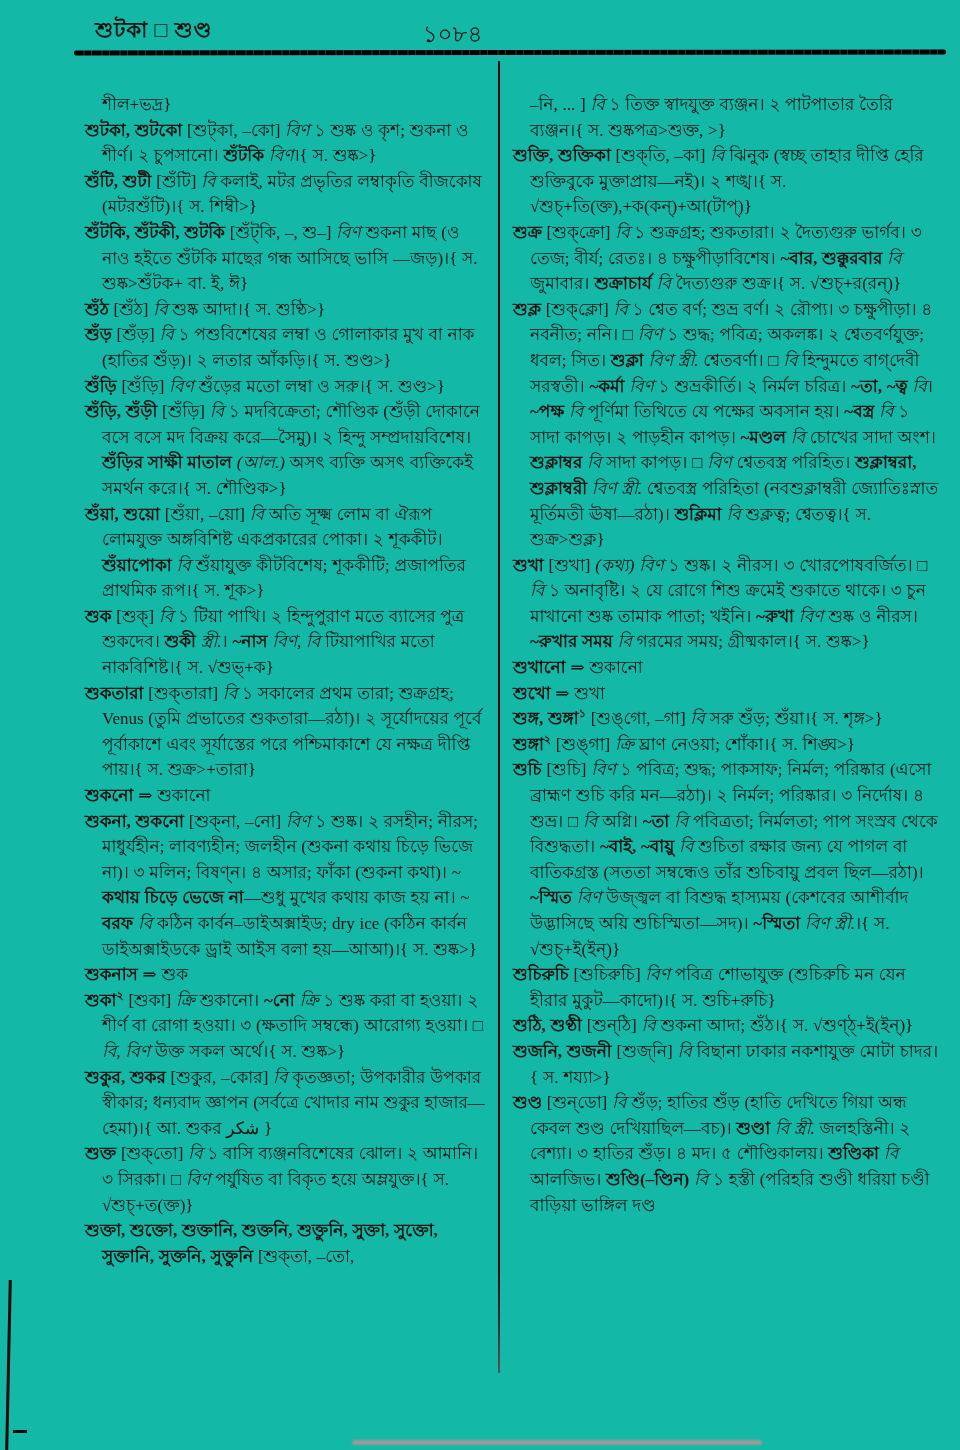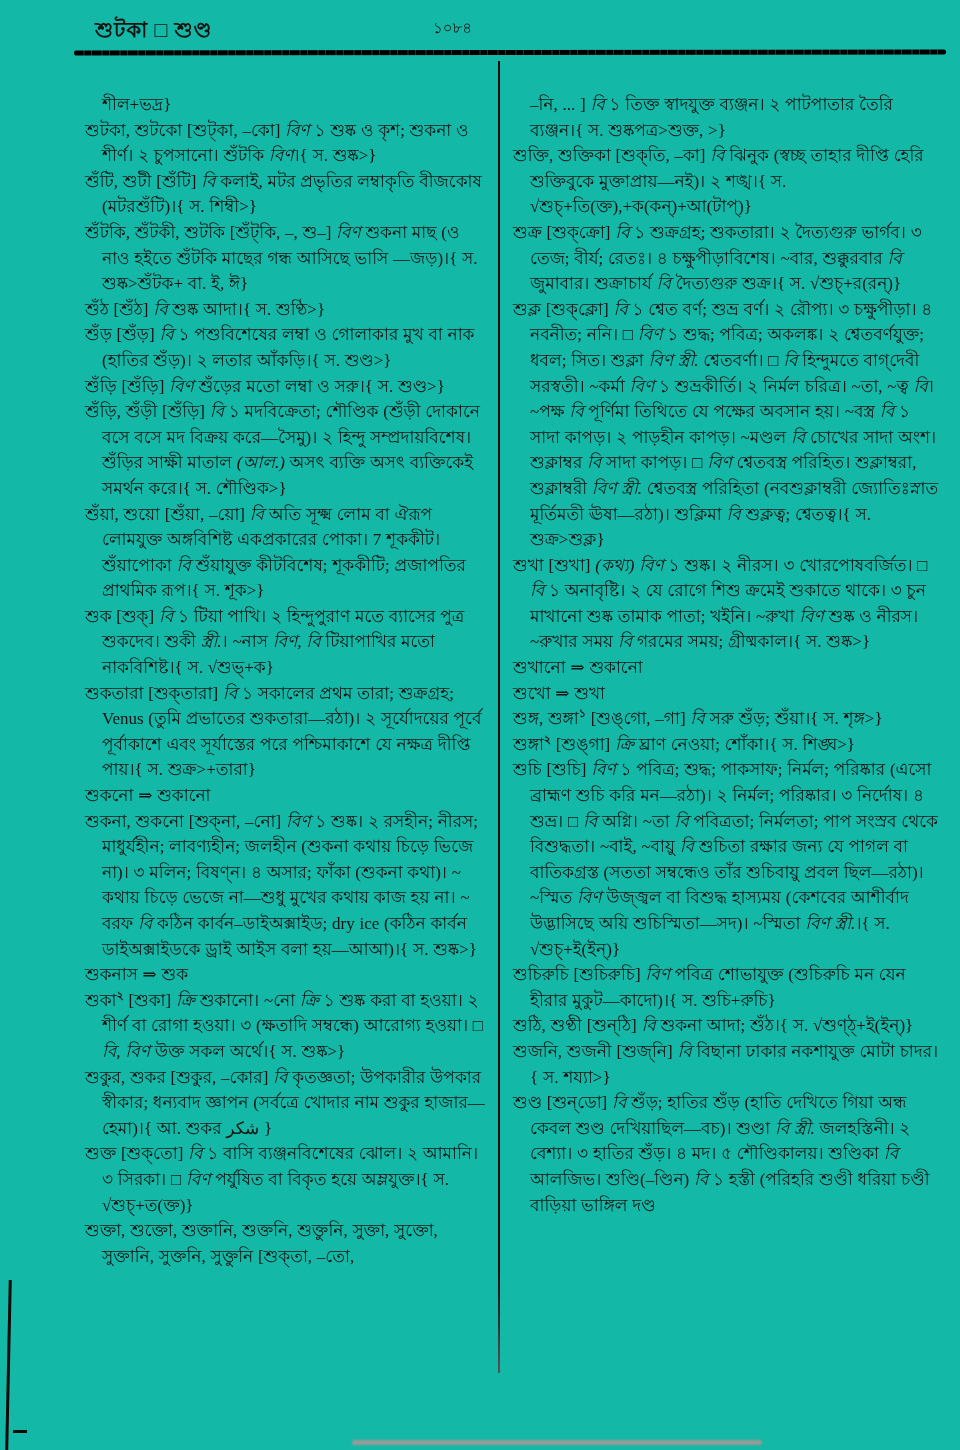--- a/index.html
+++ b/index.html
@@ -14,21 +14,21 @@
   }
   .header{
     position:absolute;top:12px;left:95px;right:20px;height:36px;
   }
   .guide{
     position:absolute;left:0;top:2px;
     font-weight:bold;font-size:21px;letter-spacing:1px;
   }
   .pageno{
     position:absolute;left:0;right:130px;top:4px;text-align:center;
-    font-size:15px;
+    font-size:23px;
   }
   .rule{
     position:absolute;top:50px;left:74px;width:872px;height:5px;
     background:repeating-linear-gradient(90deg,#000 0 9px,#1c1c1c 9px 11px,#000 11px 17px,#2e2e2e 17px 18px);
     border-radius:2px;
     transform:rotate(-0.08deg);
   }
   .columns{
     position:absolute;top:61px;left:85px;width:856px;
     display:flex;gap:22px;margin-top:31px;
@@ -39,21 +39,21 @@
     word-spacing:0.5px;
   }
   .col.left{width:406px;}
   .col.right{width:428px;}
   .divider{
     position:absolute;top:61px;left:498px;width:2px;height:1312px;
     background:linear-gradient(#0a0a0a 0 92%,#555 100%);
   }
   .entry{padding-left:17px;text-indent:-17px;}
   .cont{padding-left:17px;text-indent:0;}
-  .b{font-weight:normal;}
+  .b{font-weight:bold;}
   .i{font-style:italic;}
   .sup{vertical-align:super;font-size:11px;font-weight:bold;line-height:0;}
   .artifact-left{
     position:absolute;left:7px;top:1280px;width:3px;height:170px;
     background:#0b0b0b;transform:rotate(1.2deg);
   }
   .artifact-left2{
     position:absolute;left:13px;top:1430px;width:14px;height:3px;background:#0b0b0b;
   }
   .artifact-bottom{
@@ -76,21 +76,21 @@
   <div class="columns">
     <div class="col left" id="col-left">
         <div class="cont"><span>শীল+ভদ্র}</span></div>
         <div class="entry"><span class="b">শুটকা, শুটকো </span><span>[শুট্‌কা, –কো] </span><span class="i">বিণ </span><span>১ শুষ্ক ও কৃশ; শুকনা ও শীর্ণ। ২ চুপসানো। </span><span class="b">শুঁটকি </span><span class="i">বিণ</span><span>।{ স. শুষ্ক&gt;}</span></div>
         <div class="entry"><span class="b">শুঁটি, শুটী </span><span>[শুঁটি] </span><span class="i">বি </span><span>কলাই, মটর প্রভৃতির লম্বাকৃতি বীজকোষ (মটরশুঁটি)।{ স. শিম্বী&gt;}</span></div>
         <div class="entry"><span class="b">শুঁটকি, শুঁটকী, শুটকি </span><span>[শুঁট্‌কি, –, শু–] </span><span class="i">বিণ </span><span>শুকনা মাছ (ও নাও হইতে শুঁটকি মাছের গন্ধ আসিছে ভাসি —জড়)।{ স. শুষ্ক&gt;শুঁটক+ বা. ই, ঈ}</span></div>
         <div class="entry"><span class="b">শুঁঠ </span><span>[শুঁঠ] </span><span class="i">বি </span><span>শুষ্ক আদা।{ স. শুণ্ঠি&gt;}</span></div>
         <div class="entry"><span class="b">শুঁড় </span><span>[শুঁড়] </span><span class="i">বি </span><span>১ পশুবিশেষের লম্বা ও গোলাকার মুখ বা নাক (হাতির শুঁড়)। ২ লতার আঁকড়ি।{ স. শুণ্ড&gt;}</span></div>
         <div class="entry"><span class="b">শুঁড়ি </span><span>[শুঁড়ি] </span><span class="i">বিণ </span><span>শুঁড়ের মতো লম্বা ও সরু।{ স. শুণ্ড&gt;}</span></div>
         <div class="entry"><span class="b">শুঁড়ি, শুঁড়ী </span><span>[শুঁড়ি] </span><span class="i">বি </span><span>১ মদবিক্রেতা; শৌণ্ডিক (শুঁড়ী দোকানে বসে বসে মদ বিক্রয় করে—সৈমু)। ২ হিন্দু সম্প্রদায়বিশেষ। </span><span class="b">শুঁড়ির সাক্ষী মাতাল </span><span class="i">(আল.) </span><span>অসৎ ব্যক্তি অসৎ ব্যক্তিকেই সমর্থন করে।{ স. শৌণ্ডিক&gt;}</span></div>
-        <div class="entry"><span class="b">শুঁয়া, শুয়ো </span><span>[শুঁয়া, –য়ো] </span><span class="i">বি </span><span>অতি সূক্ষ্ম লোম বা ঐরূপ লোমযুক্ত অঙ্গবিশিষ্ট একপ্রকারের পোকা। 7 শূককীট। </span><span class="b">শুঁয়াপোকা </span><span class="i">বি </span><span>শুঁয়াযুক্ত কীটবিশেষ; শূককীটি; প্রজাপতির প্রাথমিক রূপ।{ স. শূক&gt;}</span></div>
+        <div class="entry"><span class="b">শুঁয়া, শুয়ো </span><span>[শুঁয়া, –য়ো] </span><span class="i">বি </span><span>অতি সূক্ষ্ম লোম বা ঐরূপ লোমযুক্ত অঙ্গবিশিষ্ট একপ্রকারের পোকা। ২ শূককীট। </span><span class="b">শুঁয়াপোকা </span><span class="i">বি </span><span>শুঁয়াযুক্ত কীটবিশেষ; শূককীটি; প্রজাপতির প্রাথমিক রূপ।{ স. শূক&gt;}</span></div>
         <div class="entry"><span class="b">শুক </span><span>[শুক্‌] </span><span class="i">বি </span><span>১ টিয়া পাখি। ২ হিন্দুপুরাণ মতে ব্যাসের পুত্র শুকদেব। </span><span class="b">শুকী </span><span class="i">স্ত্রী.</span><span>। </span><span class="b">~নাস </span><span class="i">বিণ, বি </span><span>টিয়াপাখির মতো নাকবিশিষ্ট।{ স. √শুভ্‌+ক}</span></div>
         <div class="entry"><span class="b">শুকতারা </span><span>[শুক্‌তারা] </span><span class="i">বি </span><span>১ সকালের প্রথম তারা; শুক্রগ্রহ; Venus (তুমি প্রভাতের শুকতারা—রঠা)। ২ সূর্যোদয়ের পূর্বে পূর্বাকাশে এবং সূর্যাস্তের পরে পশ্চিমাকাশে যে নক্ষত্র দীপ্তি পায়।{ স. শুক্র&gt;+তারা}</span></div>
         <div class="entry"><span class="b">শুকনো </span><span>⇒ শুকানো</span></div>
         <div class="entry"><span class="b">শুকনা, শুকনো </span><span>[শুক্‌না, –নো] </span><span class="i">বিণ </span><span>১ শুষ্ক। ২ রসহীন; নীরস; মাধুর্যহীন; লাবণ্যহীন; জলহীন (শুকনা কথায় চিড়ে ভিজে না)। ৩ মলিন; বিষণ্ন। ৪ অসার; ফাঁকা (শুকনা কথা)। ~ </span><span class="b">কথায় চিড়ে ভেজে না</span><span>—শুধু মুখের কথায় কাজ হয় না। ~ </span><span class="b">বরফ </span><span class="i">বি </span><span>কঠিন কার্বন–ডাইঅক্সাইড; dry ice (কঠিন কার্বন ডাইঅক্সাইডকে ড্রাই আইস বলা হয়—আআ)।{ স. শুষ্ক&gt;}</span></div>
         <div class="entry"><span class="b">শুকনাস </span><span>⇒ শুক</span></div>
         <div class="entry"><span class="b">শুকা</span><span class="sup">২</span><span> [শুকা] </span><span class="i">ক্রি </span><span>শুকানো। </span><span class="b">~নো </span><span class="i">ক্রি </span><span>১ শুষ্ক করা বা হওয়া। ২ শীর্ণ বা রোগা হওয়া। ৩ (ক্ষতাদি সম্বন্ধে) আরোগ্য হওয়া। □ </span><span class="i">বি, বিণ </span><span>উক্ত সকল অর্থে।{ স. শুষ্ক&gt;}</span></div>
         <div class="entry"><span class="b">শুকুর, শুকর </span><span>[শুকুর, –কোর] </span><span class="i">বি </span><span>কৃতজ্ঞতা; উপকারীর উপকার স্বীকার; ধন্যবাদ জ্ঞাপন (সর্বত্রে খোদার নাম শুকুর হাজার—হেমা)।{ আ. শুকর شكر }</span></div>
         <div class="entry"><span class="b">শুক্ত </span><span>[শুক্‌তো] </span><span class="i">বি </span><span>১ বাসি ব্যঞ্জনবিশেষের ঝোল। ২ আমানি। ৩ সিরকা। □ </span><span class="i">বিণ </span><span>পর্যুষিত বা বিকৃত হয়ে অম্লযুক্ত।{ স. √শুচ্‌+ত(ক্ত)}</span></div>
         <div class="entry"><span class="b">শুক্তা, শুক্তো, শুক্তানি, শুক্তনি, শুক্তুনি, সুক্তা, সুক্তো, সুক্তানি, সুক্তনি, সুক্তুনি </span><span>[শুক্‌তা, –তো,</span></div>
       </div>

